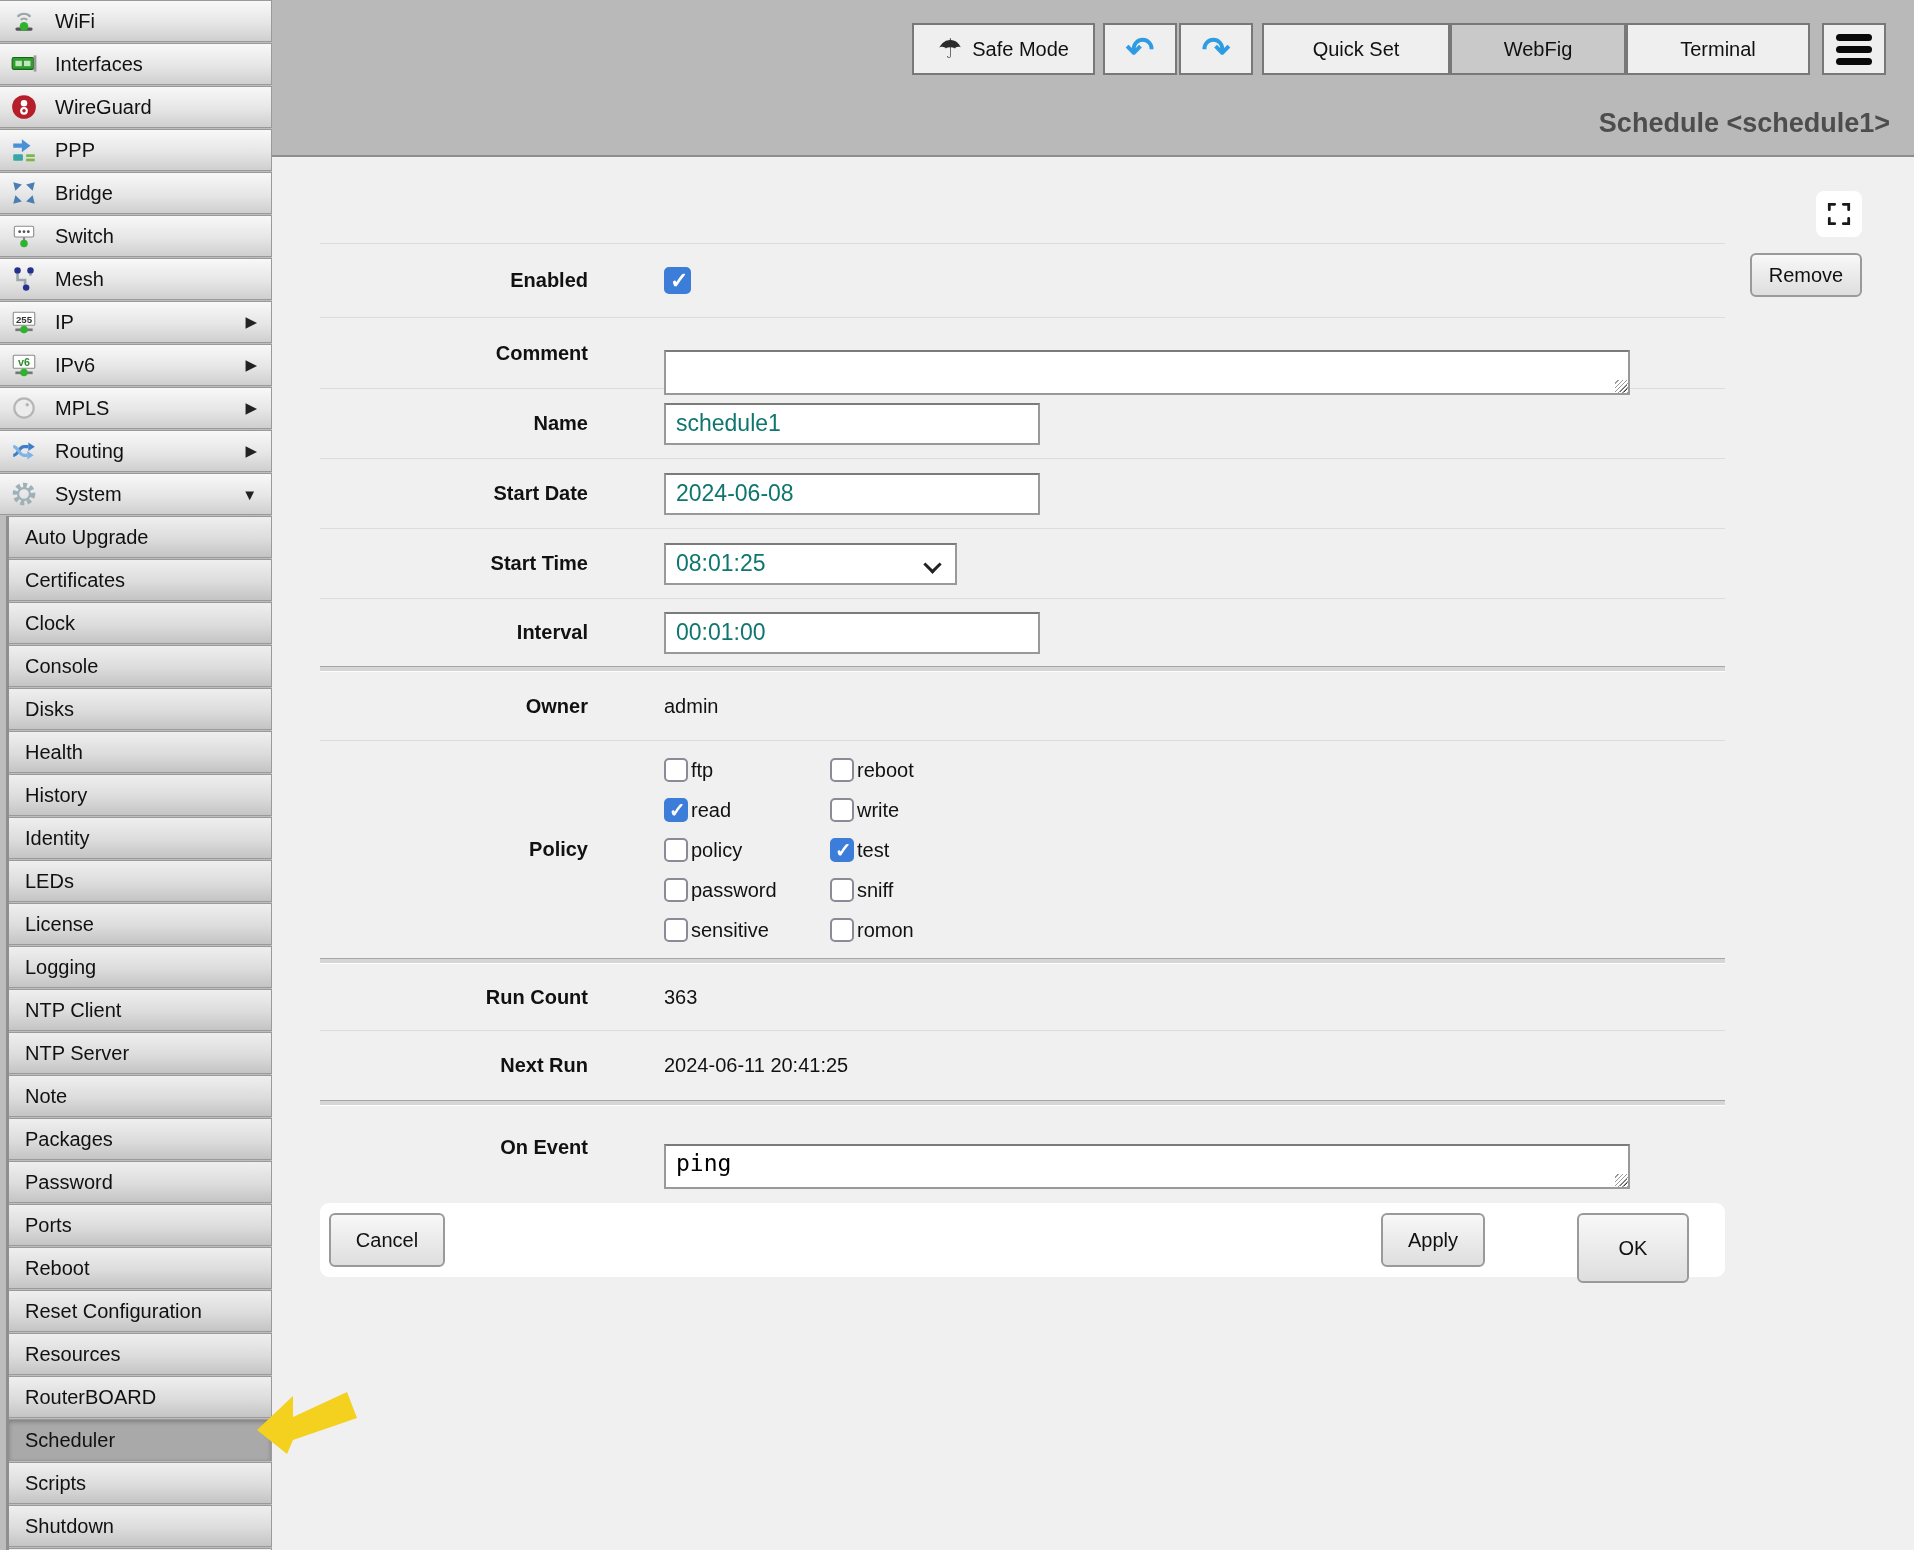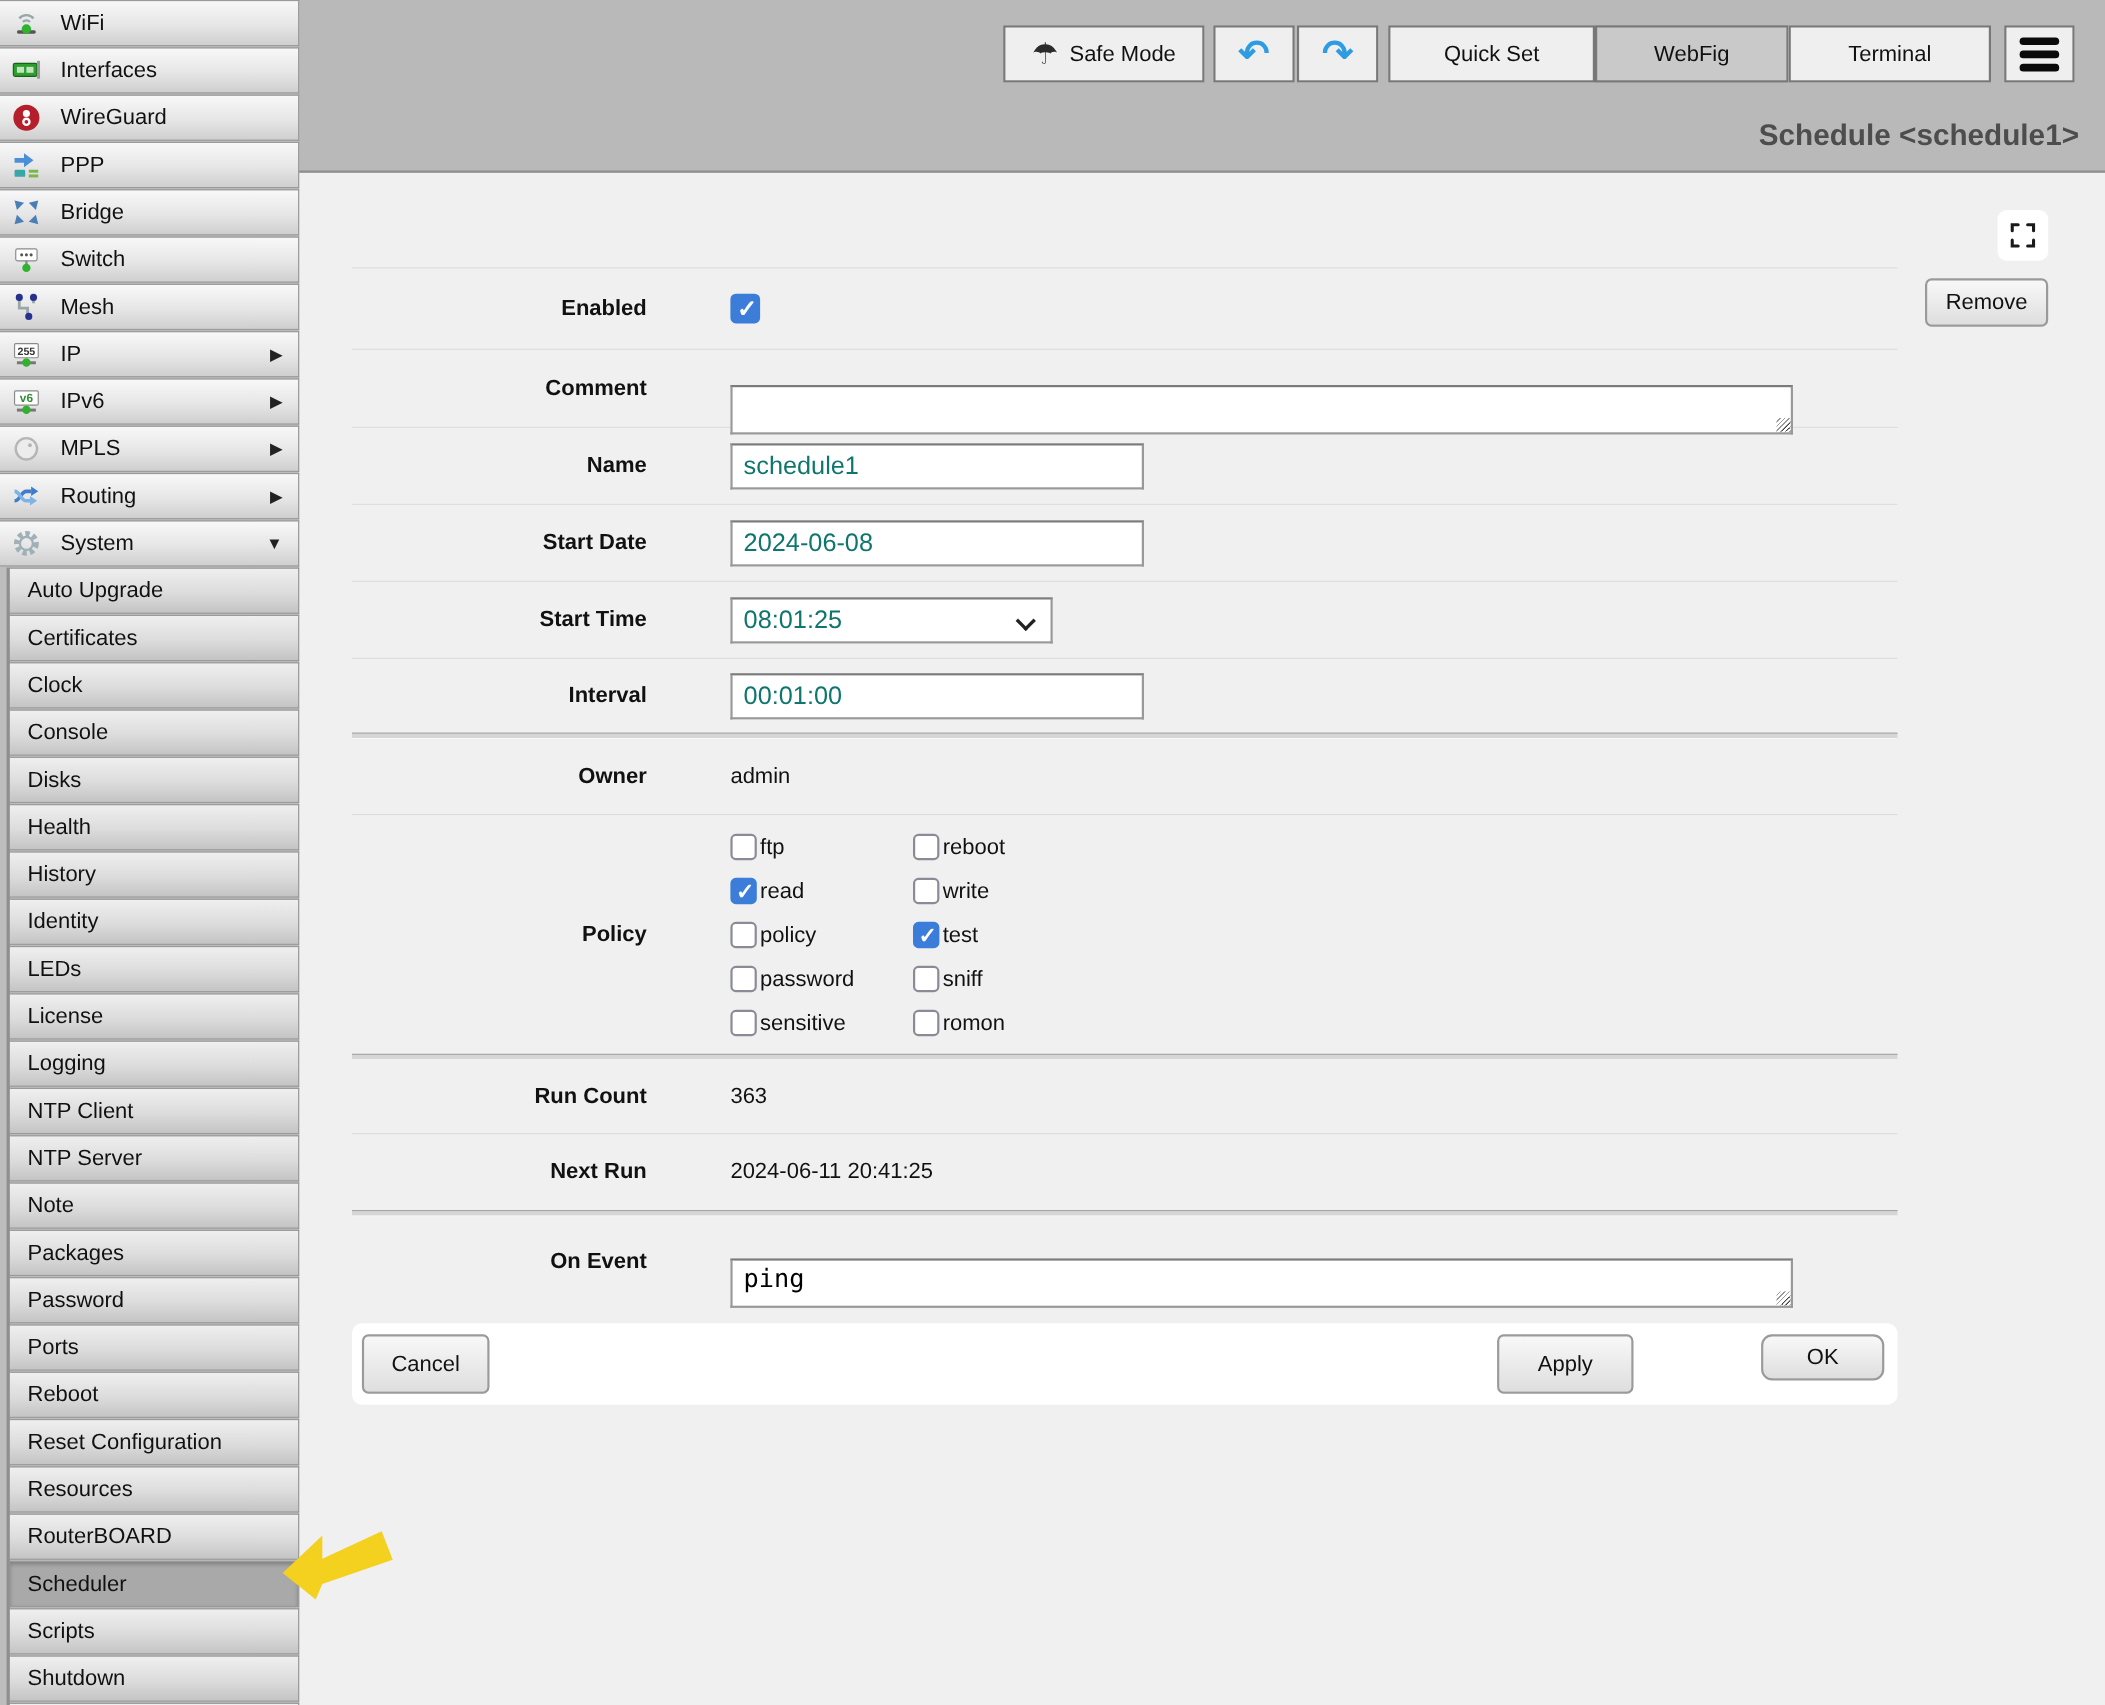--- a/index.html
+++ b/index.html
@@ -59,22 +59,22 @@
   .cb.checked{background:#3b7dd8;border-color:#3b7dd8;}
   .cb.checked::after{content:"✓";position:absolute;left:3px;top:-2px;color:#fff;font-size:20px;font-weight:bold;}
   .cb-lg{width:27px;height:27px;flex-basis:27px;}
   .cb-lg.checked::after{left:4px;top:-1px;font-size:22px;}
   .policy-grid{display:grid;grid-template-columns:166px 220px;row-gap:16px;}
   .pcell{display:flex;align-items:flex-end;}
   .pcell .plabel{font-size:20px;margin-left:3px;}
   
   .btnbar{position:absolute;left:320px;top:1203px;width:1405px;height:74px;background:#fff;border-radius:9px;z-index:2;}
   .cancel-btn{position:absolute;left:9px;top:10px;width:116px;height:54px;}
-  .apply-btn{position:absolute;right:240px;top:10px;width:124px;height:54px;}
-  .ok-btn{position:absolute;right:12px;top:10px;width:112px;height:42px;border-radius:10px;}
+  .apply-btn{position:absolute;right:240px;top:10px;width:104px;height:54px;}
+  .ok-btn{position:absolute;right:36px;top:10px;width:112px;height:70px;}
   
   .ann-arrow{position:absolute;left:255px;top:1386px;z-index:6;pointer-events:none;}
 </style>
 </head>
 <body>
 
 <div class="band">
   <div class="tbtn" style="left:912px;width:183px;">
     <span class="umbrella">☂</span>
     <span>Safe Mode</span>

